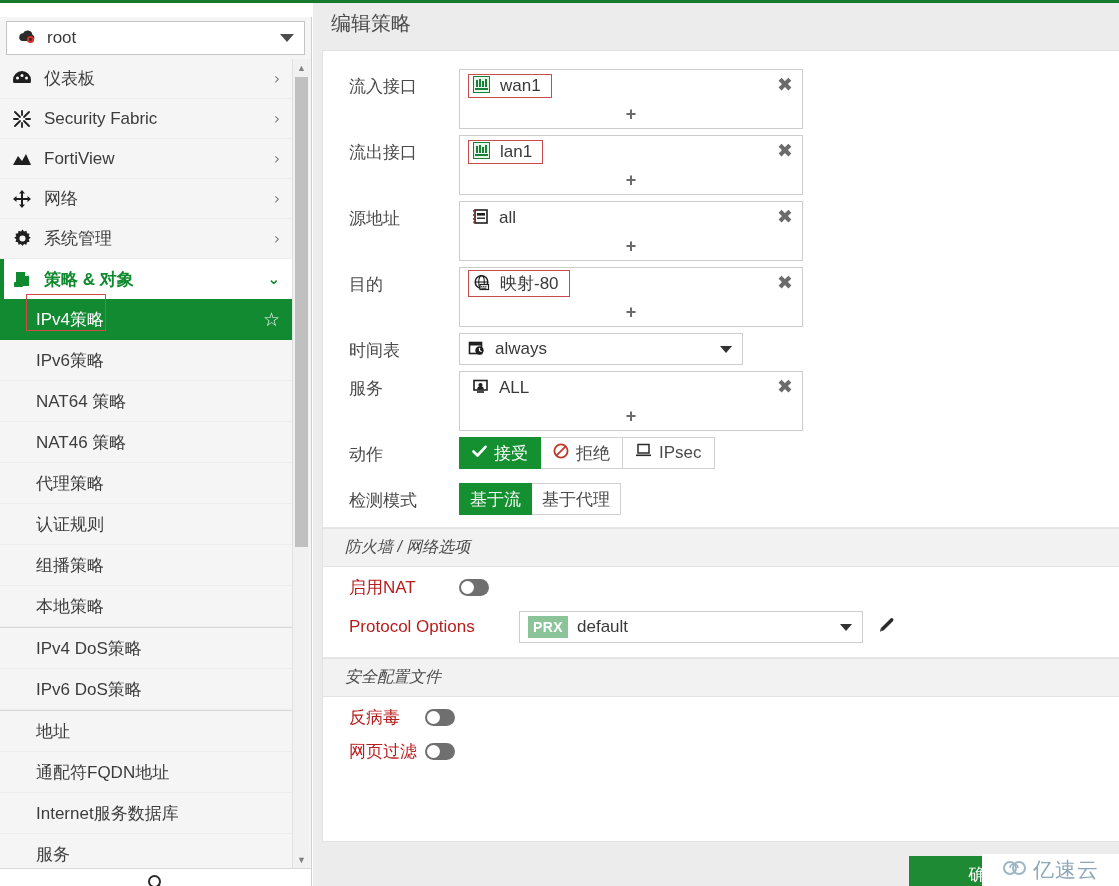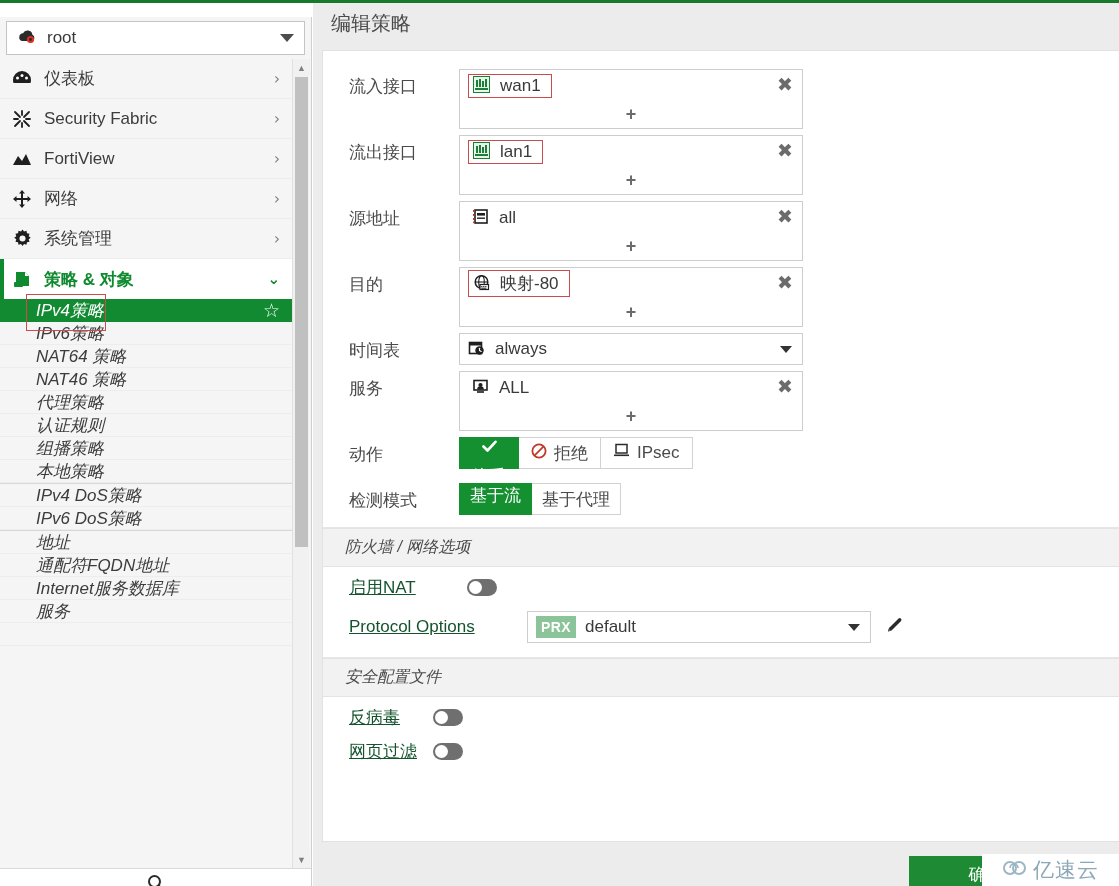--- a/index.html
+++ b/index.html
@@ -73,27 +73,26 @@
     color: #0f8a2f;
     font-weight: bold;
     border-left: 4px solid #0f8a2f;
     padding-left: 6px;
     border-bottom: none;
   }
   .nav-item.active-group .nav-chev { color: #0f8a2f; }
 
   .sub-item {
     display: flex; align-items: center;
-    height: 23px;
+    height: 41px;
     padding: 0 14px 0 36px;
     font-size: 17px;
     color: #3c3c3c;
     background: #f5f5f5;
     border-bottom: 1px solid #ededed;
-    font-style: italic;
   }
   .sub-item.selected {
     background: #118a31;
     color: #ffffff;
     border-bottom: none;
   }
   .sub-item .sub-text { flex: 1 1 auto; }
   .sub-sep { height: 1px; background: #d8d8d8; margin: 0; }
 
   
@@ -204,21 +203,21 @@
     font-size: 19px; color: #6b6b6b; font-weight: bold;
     font-family: "DejaVu Sans", sans-serif; line-height: 20px;
   }
   .plus-row {
     height: 27px;
     display: flex; align-items: center; justify-content: center;
     font-size: 18px; color: #6b6b6b; font-weight: bold;
   }
 
   .select-box {
-    width: 344px; height: 32px;
+    width: 284px; height: 32px;
     border: 1px solid #cdcdcd; background: #fff;
     display: flex; align-items: center;
     padding: 0 8px;
     position: relative;
   }
   .select-caret {
     position: absolute; right: 10px; top: 12px;
     width: 0; height: 0;
     border-left: 6px solid transparent;
     border-right: 6px solid transparent;
@@ -239,45 +238,43 @@
     font-size: 17px;
     display: flex; align-items: center;
     padding: 0 12px;
     gap: 7px;
   }
   .seg-btn:first-child { border-left: 1px solid #d2d2d2; }
   .seg-btn.on {
     background: #149030;
     border-color: #149030;
     color: #ffffff;
-    flex-direction: column;
   }
   .seg-btn.on + .seg-btn { border-left: none; }
 
   .sec-divider { height: 1px; background: #e6e6e6; margin: 12px 0 0 0; }
 
   .sec-title {
     background: #f2f2f2;
     border-top: 1px solid #e4e4e4;
     border-bottom: 1px solid #e4e4e4;
     padding: 8px 0 8px 22px;
     font-size: 16px;
     color: #4a4a4a;
     font-style: italic;
   }
 
   .opt-row {
     display: flex; align-items: center;
     padding: 9px 0 0 26px;
   }
   .opt-label {
-    font-size: 17px; color: #14532d;
+    font-size: 17px; color: #b91c1c;
     width: 0; flex: 0 0 auto;
-    margin-right: 8px;
-    text-decoration: underline;
+    margin-right: 0;
   }
   .toggle {
     width: 30px; height: 17px; border-radius: 9px;
     background: #6f6f6f;
     position: relative; flex: 0 0 30px;
   }
   .toggle::after {
     content: ""; position: absolute;
     left: 2px; top: 2px; width: 13px; height: 13px;
     border-radius: 50%; background: #ffffff;

